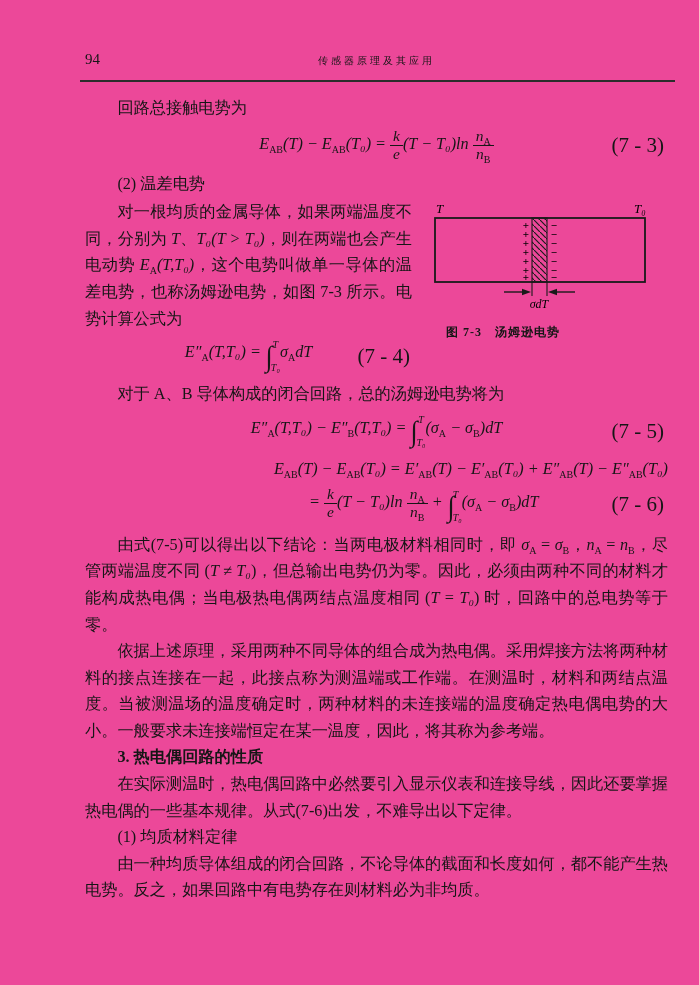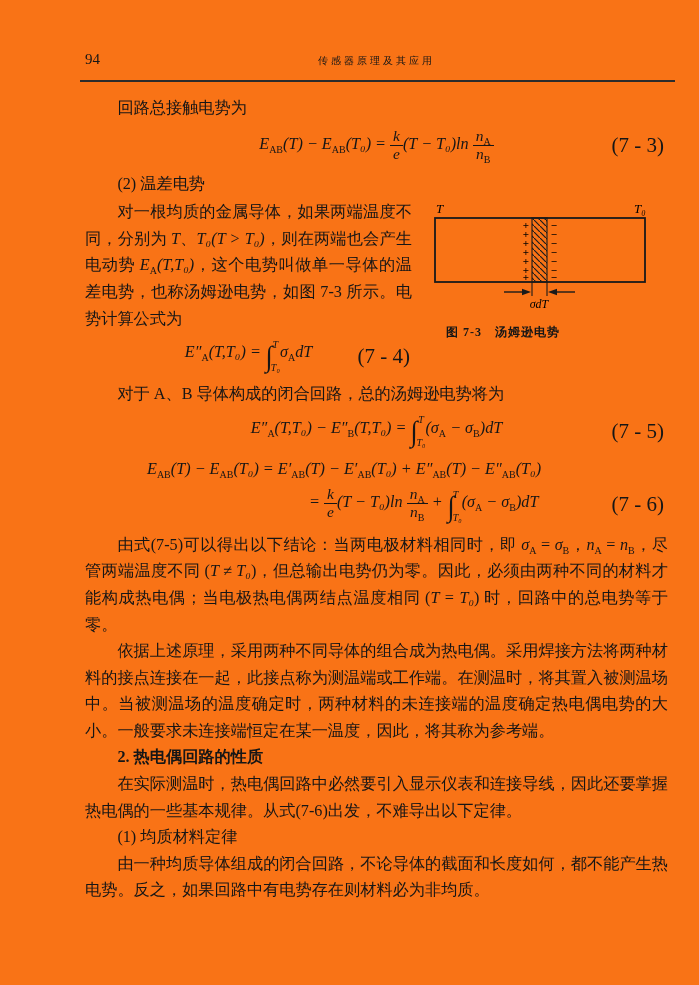--- a/index.html
+++ b/index.html
@@ -1,18 +1,18 @@
 <!DOCTYPE html>
 <html><head>
 <meta charset="utf-8">
 <style>
   html,body{margin:0;padding:0;background:#e8e8e8;}
   .page{
     position:relative; width:699px; height:985px; margin:0 auto;
-    background:#f97316; color:#161616; overflow:hidden;
+    background:#ec4899; color:#161616; overflow:hidden;
     font-family:"Liberation Serif","DejaVu Serif",serif;
     font-size:16.2px; line-height:26.6px;
   }
   
   .hdr{display:flex; align-items:baseline; margin:46px 31px 0 85px;}
   .hdr .pg{width:70px; font-size:15px;}
   .hdr .ttl{flex:1; text-align:center; font-size:10px; letter-spacing:3px;}
   .hdr .sp{width:70px;}
   .rule{margin:5px 24px 0 80px; border-bottom:2.5px solid #2c2c2c;}
   
@@ -24,21 +24,21 @@
   sub.ms{font-size:10px; vertical-align:-4px; line-height:0; font-style:normal; letter-spacing:0;}
   
   .eq{position:relative; text-align:center; margin:7px 0 8px 0; white-space:nowrap;}
   .eqnum{position:absolute; right:4px; top:50%; transform:translateY(-50%); font-size:21px; font-style:normal;}
   .frac{display:inline-block; vertical-align:-0.62em; text-align:center; line-height:1.08; font-size:15.5px;}
   .frac .fn{display:block; padding:0 3px;}
   .frac .fd{display:block; border-top:1.2px solid #161616; padding:0 3px;}
   .int{display:inline-flex; align-items:center; vertical-align:-0.55em;}
   .isym{font-size:29px; font-style:normal; line-height:0.85; transform:scaleX(.9);}
   .ilims{display:inline-flex; flex-direction:column; justify-content:space-between; height:33px; font-size:10px; font-style:italic; margin-left:-2px; line-height:1;}
-  .eq6 .l1{text-align:left; margin-left:62px; white-space:nowrap;}
+  .eq6 .l1{text-align:right; margin-left:62px; white-space:nowrap;}
   .eq6 .l2{position:relative; text-align:left; margin-left:224px; margin-top:3px; white-space:nowrap;}
   
   .cols{display:flex; gap:20px; margin-right:4px; margin-top:2px;}
   .colL{flex:1;}
   .figcol{width:232px; flex:none; padding-top:3px;}
   .figcol svg{display:block;}
   .figcap{font-weight:bold; font-size:12px; margin-top:7px; padding-left:14px; letter-spacing:1px;}
   .eq.incol .eqnum{right:2px;}
 </style>
 </head>
@@ -135,23 +135,23 @@
             <span class="isym">∫</span>
             <span class="ilims">
               <span>T</span>
               <span>T₀</span>
             </span>
           </span><span class="it">(σ</span><sub class="ms">A</sub><span class="it"> − σ</span><sub class="ms">B</sub><span class="it">)dT</span><span class="eqnum">(7 - 6)</span></div>
     </div>
 
     <p class="ind"><span>由式(7-5)可以得出以下结论：当两电极材料相同时，即 </span><span class="it">σ</span><sub class="ms">A</sub><span> = </span><span class="it">σ</span><sub class="ms">B</sub><span>，</span><span class="it">n</span><sub class="ms">A</sub><span> = </span><span class="it">n</span><sub class="ms">B</sub><span>，尽管两端温度不同 (</span><span class="it">T ≠ T₀</span><span>)，但总输出电势仍为零。因此，必须由两种不同的材料才能构成热电偶；当电极热电偶两结点温度相同 (</span><span class="it">T = T₀</span><span>) 时，回路中的总电势等于零。</span></p>
 
-    <p class="ind">依据上述原理，采用两种不同导体的组合成为热电偶。采用焊接方法将两种材料的接点连接在一起，此接点称为测温端或工作端。在测温时，将其置入被测温场中。当被测温场的温度确定时，两种材料的未连接端的温度确定热电偶电势的大小。一般要求未连接端恒定在某一温度，因此，将其称为参考端。</p>
+    <p class="ind">依据上述原理，采用两种不同导体的组合成为热电偶。采用焊接方法将两种材料的接点连接在一起，此接点称为测温端或工作端。在测温时，材料和两结点温度。当被测温场的温度确定时，两种材料的未连接端的温度确定热电偶电势的大小。一般要求未连接端恒定在某一温度，因此，将其称为参考端。</p>
 
-    <p class="ind bold">2. 热电偶回路的性质</p>
+    <p class="ind bold">3. 热电偶回路的性质</p>
 
     <p class="ind">在实际测温时，热电偶回路中必然要引入显示仪表和连接导线，因此还要掌握热电偶的一些基本规律。从式(7-6)出发，不难导出以下定律。</p>
 
     <p class="ind">(1) 均质材料定律</p>
 
     <p class="ind">由一种均质导体组成的闭合回路，不论导体的截面和长度如何，都不能产生热电势。反之，如果回路中有电势存在则材料必为非均质。</p>
 
   </div>
 </div>
 

